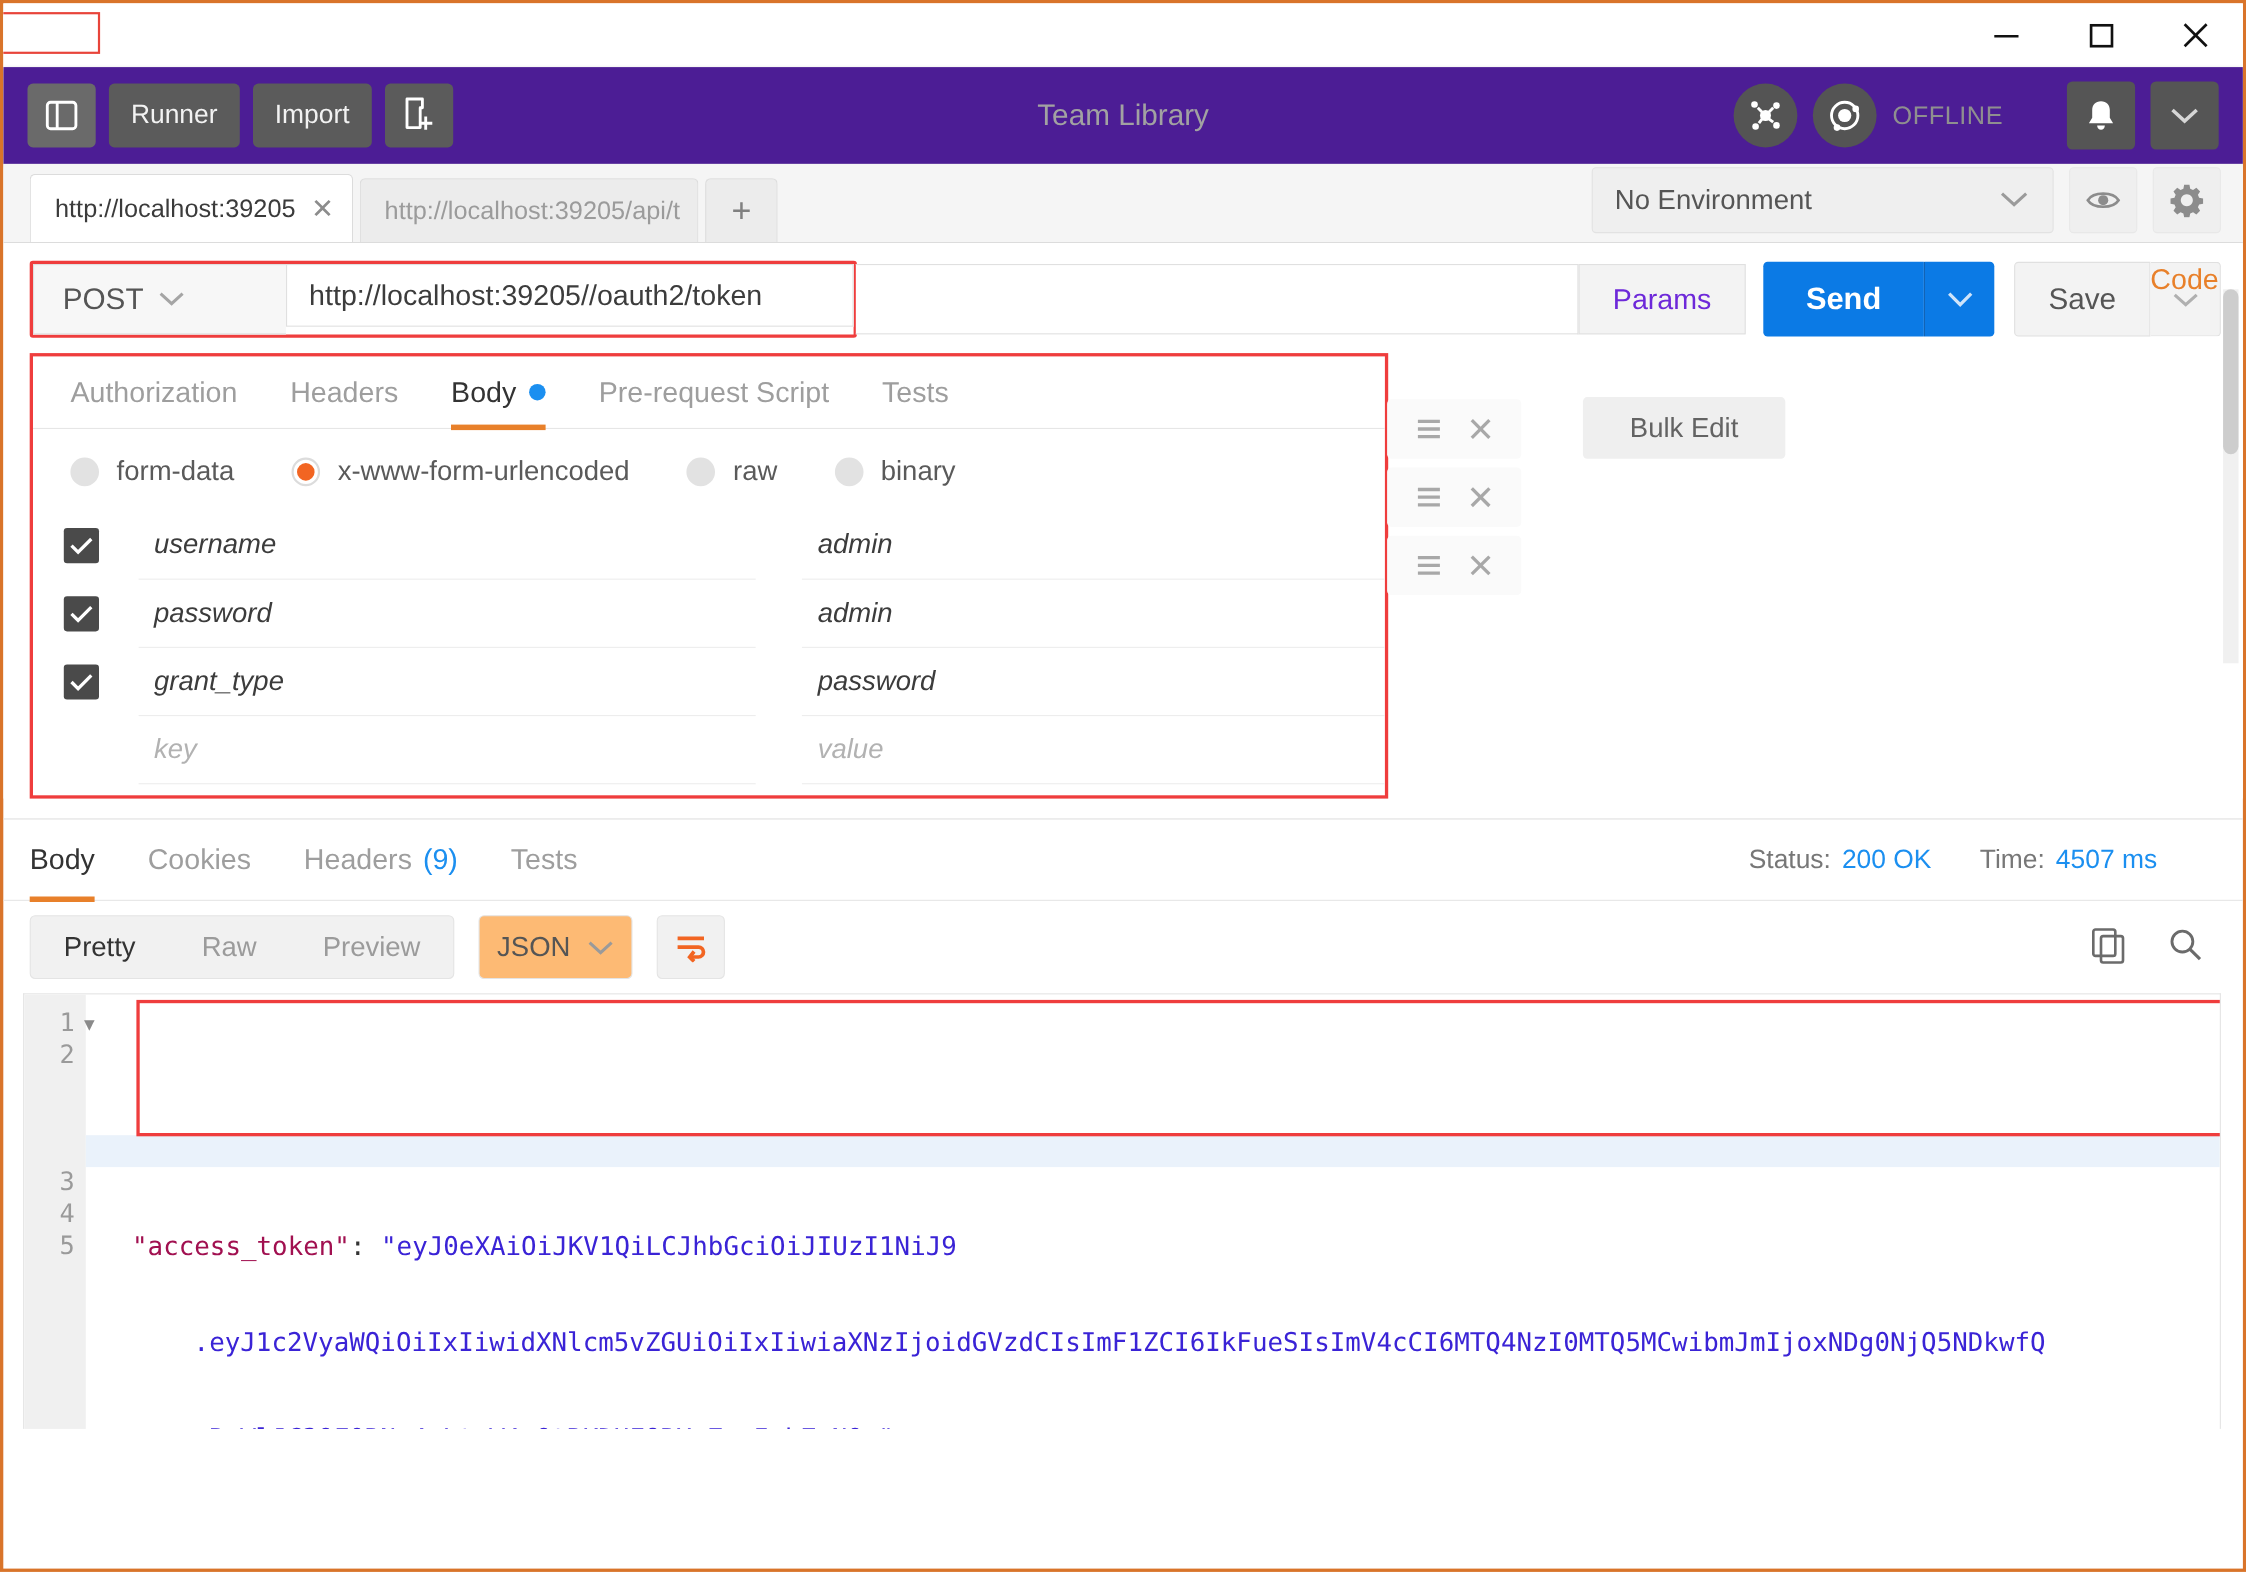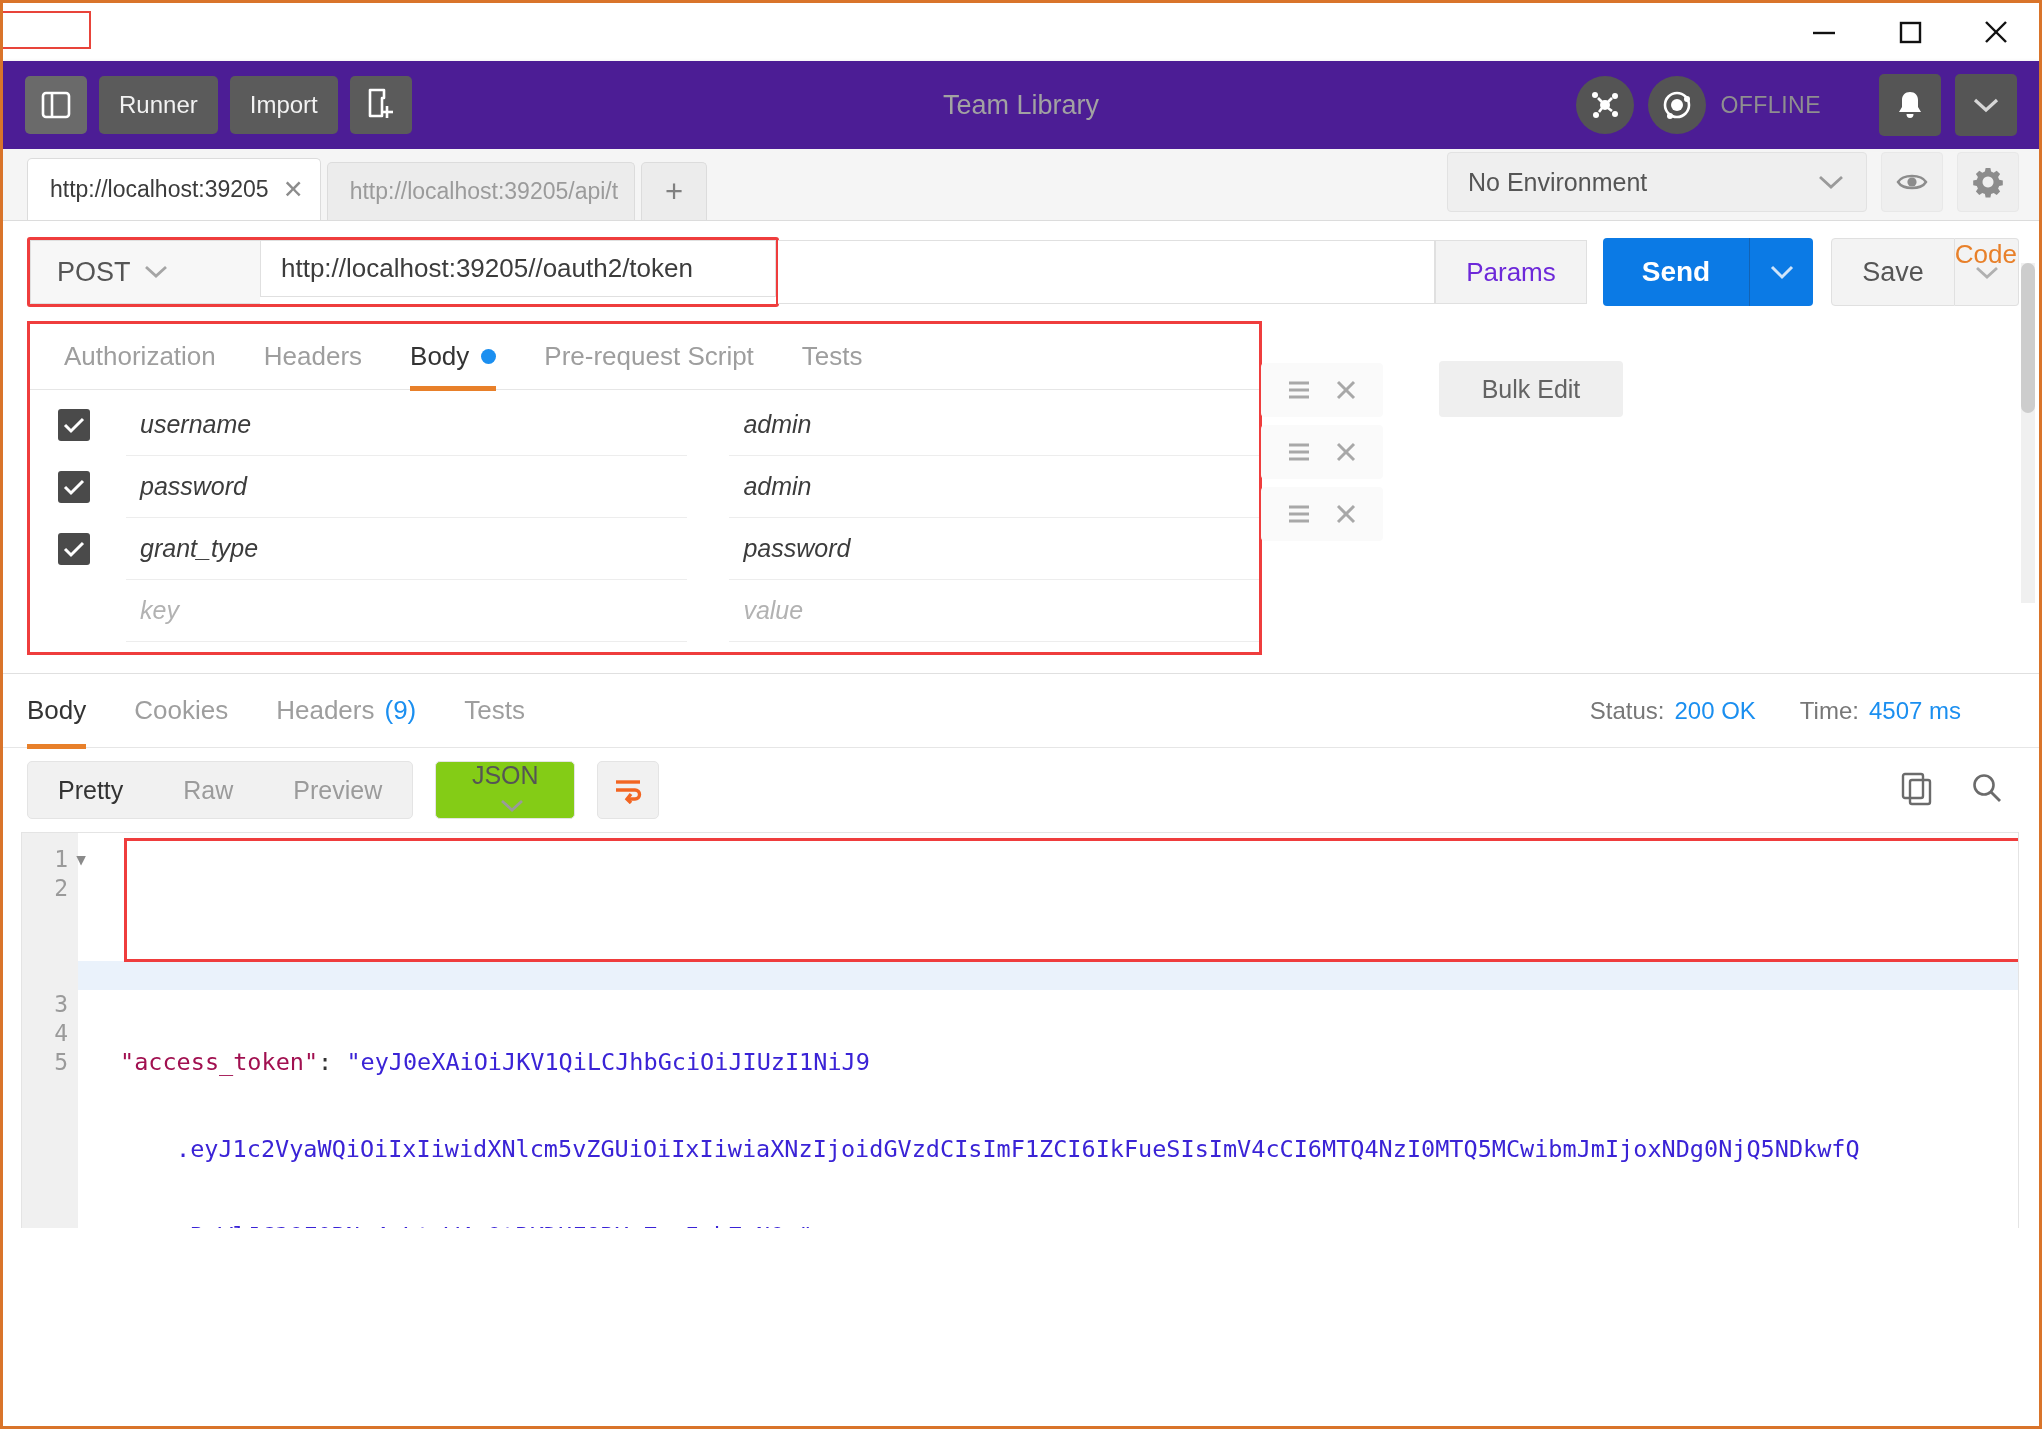--- a/index.html
+++ b/index.html
@@ -465,27 +465,26 @@
     font-size: 25px;
     color: #9b9b9b;
     height: 58px;
     display: flex; align-items: center;
     cursor: pointer;
   }
   .seg-item.active { color: #333; }
   .json-select {
     margin-left: 22px;
     height: 58px; width: 140px;
-    background: #84cc16;
+    background: #fdba74;
     border: 1px solid #e4e4e4;
     border-radius: 5px;
     display: flex; align-items: center; justify-content: center;
     font-size: 25px; color: #555;
     cursor: pointer;
-    flex-direction: column;
   }
   .json-select .chev { margin-left: 14px; color: #9a9a9a; }
   .wrap-btn {
     margin-left: 22px;
     height: 58px; width: 62px;
     background: #f1f1f1;
     border: 1px solid #e4e4e4;
     border-radius: 5px;
     display: flex; align-items: center; justify-content: center;
     cursor: pointer;
@@ -728,20 +727,38 @@
           <span class="dot-blue"></span>
         </div>
         <div class="req-tab">
           <span>Pre-request Script</span>
         </div>
         <div class="req-tab">
           <span>Tests</span>
         </div>
       </div>
 
+      <div class="radio-row">
+        <div class="radio-item">
+          <span class="radio"></span>
+          <span>form-data</span>
+        </div>
+        <div class="radio-item">
+          <span class="radio sel"></span>
+          <span>x-www-form-urlencoded</span>
+        </div>
+        <div class="radio-item">
+          <span class="radio"></span>
+          <span>raw</span>
+        </div>
+        <div class="radio-item">
+          <span class="radio"></span>
+          <span>binary</span>
+        </div>
+      </div>
 
       <div class="kv-table">
         <div class="kv-row">
           <span class="kv-check">
             <svg width="22" height="18" viewBox="0 0 22 18">
                 <polyline points="2,9 8,15 20,3" fill="none" stroke="#fff" stroke-width="3"></polyline>
               </svg>
           </span>
           <span class="kv-key">username</span>
           <span class="kv-val">admin</span>

